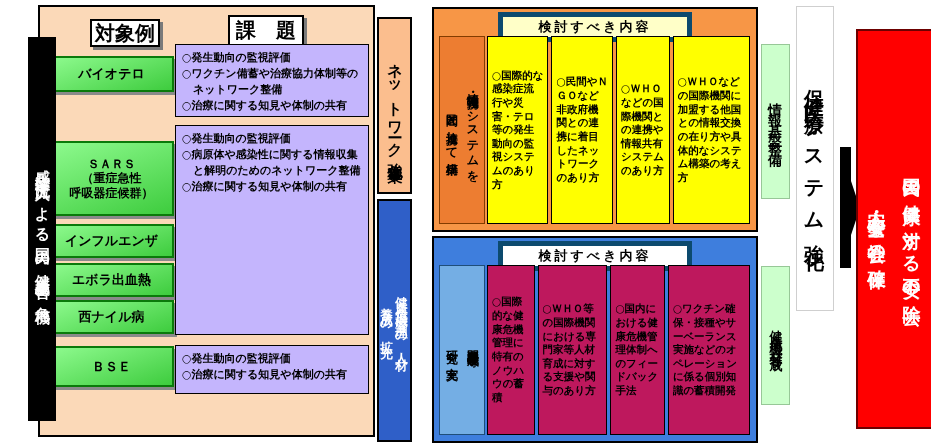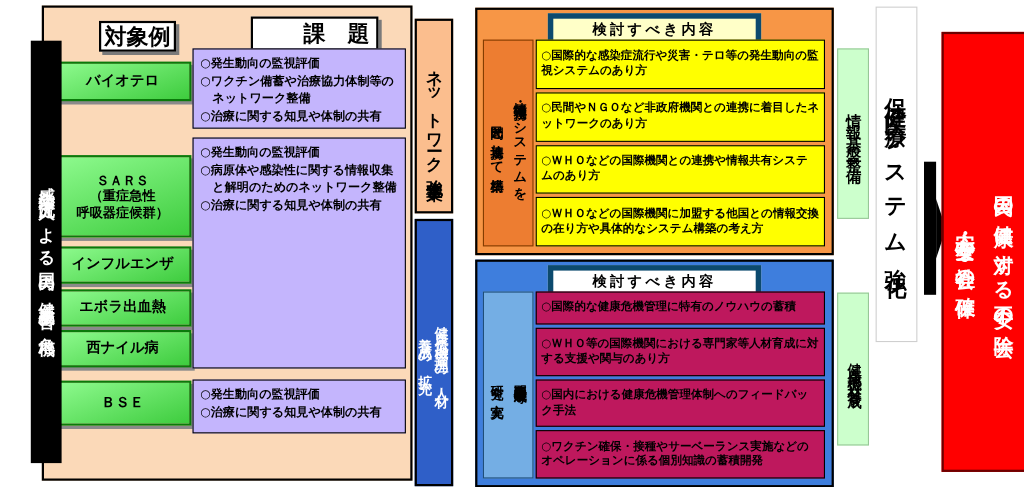--- a/index.html
+++ b/index.html
@@ -13,21 +13,21 @@
 
   
   .banner { left:28px; top:37px; width:28px; height:384px; background:#000; color:#fff; z-index:5; }
   .banner .vtext { font-weight:bold; font-size:15px; letter-spacing:3px; }
 
   
   .panel { left:38px; top:5px; width:333px; height:428px; background:#FBD9B8; border:2px solid #000; }
   .hdr3d { position:absolute; background:#fff; border:2px solid #000; box-shadow:3px 3px 0 #7a7a7a;
            display:flex; align-items:center; justify-content:center; font-weight:bold; font-size:20px; }
   .hdr-examples { left:50px; top:12px; width:66px; height:24px; }
-  .hdr-issues   { left:188px; top:8px; width:72px; height:27px;padding-left:40px; }
+  .hdr-issues   { left:188px; top:8px; width:72px; height:27px; }
 
   .disease { position:absolute; left:9px; width:121px;
     background:linear-gradient(160deg,#8efa8e 0%,#3ecc3e 100%);
     border:2px solid #0a7a0a; box-shadow:3px 3px 0 #8a8a8a;
     display:flex; align-items:center; justify-content:center; text-align:center;
     font-weight:bold; font-size:13px; line-height:1.2; white-space:pre-line; }
   .d1 { top:49px;  height:32px; }
   .d2 { top:134px; height:71px; font-size:12px; }
   .d3 { top:217px; height:30px; }
   .d4 { top:256px; height:30px; }
@@ -53,21 +53,21 @@
   .review-hdr { position:absolute; left:50%; transform:translateX(-50%); top:3px; width:184px; height:20px;
     border:5px solid #0c4a6e; display:flex; align-items:center; justify-content:center;
     font-weight:bold; font-size:13px; letter-spacing:3px; }
   .review-top .review-hdr { background:#FFFFC8; }
   .review-bottom .review-hdr { background:#ffffff; }
   .strip { position:absolute; left:5px; top:27px; width:44px; bottom:6px; }
   .strip .vtext { font-weight:bold; font-size:12px; line-height:21px; letter-spacing:1px; }
   .strip-top { background:#ED7D31; border:1px solid #833C00; }
   .strip-bottom { background:#74AEE4; border:1px solid #1F4E79; }
   .items { position:absolute; left:53px; top:27px; right:6px; bottom:6px;
-    display:flex; flex-direction:column; justify-content:space-between; gap:3px; }
+    display:flex; flex-direction:row; justify-content:space-between; gap:3px; }
   .itm { border:1px solid #000; font-weight:bold; font-size:10.5px; line-height:1.3;
     padding:1px 4px; flex:1 1 auto; display:flex; align-items:center; box-sizing:border-box; }
   .review-top .itm { background:#FFFF00; }
   .review-bottom .itm { background:#be185d; }
 
   
   .rail { background:#CCFFCC; border:1px solid #97c797; }
   .rail-info { left:761px; top:44px; width:27px; height:153px; }
   .rail-info .vtext { font-weight:bold; font-size:14px; letter-spacing:10px; }
   .rail-hr { left:761px; top:266px; width:27px; height:137px; }

